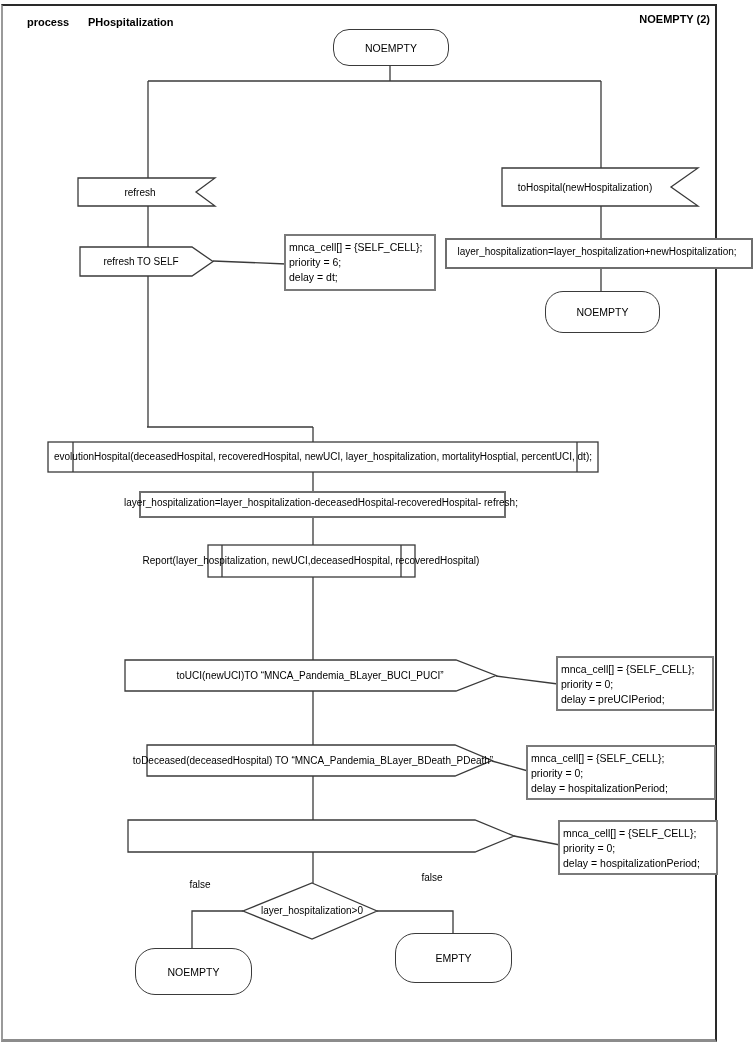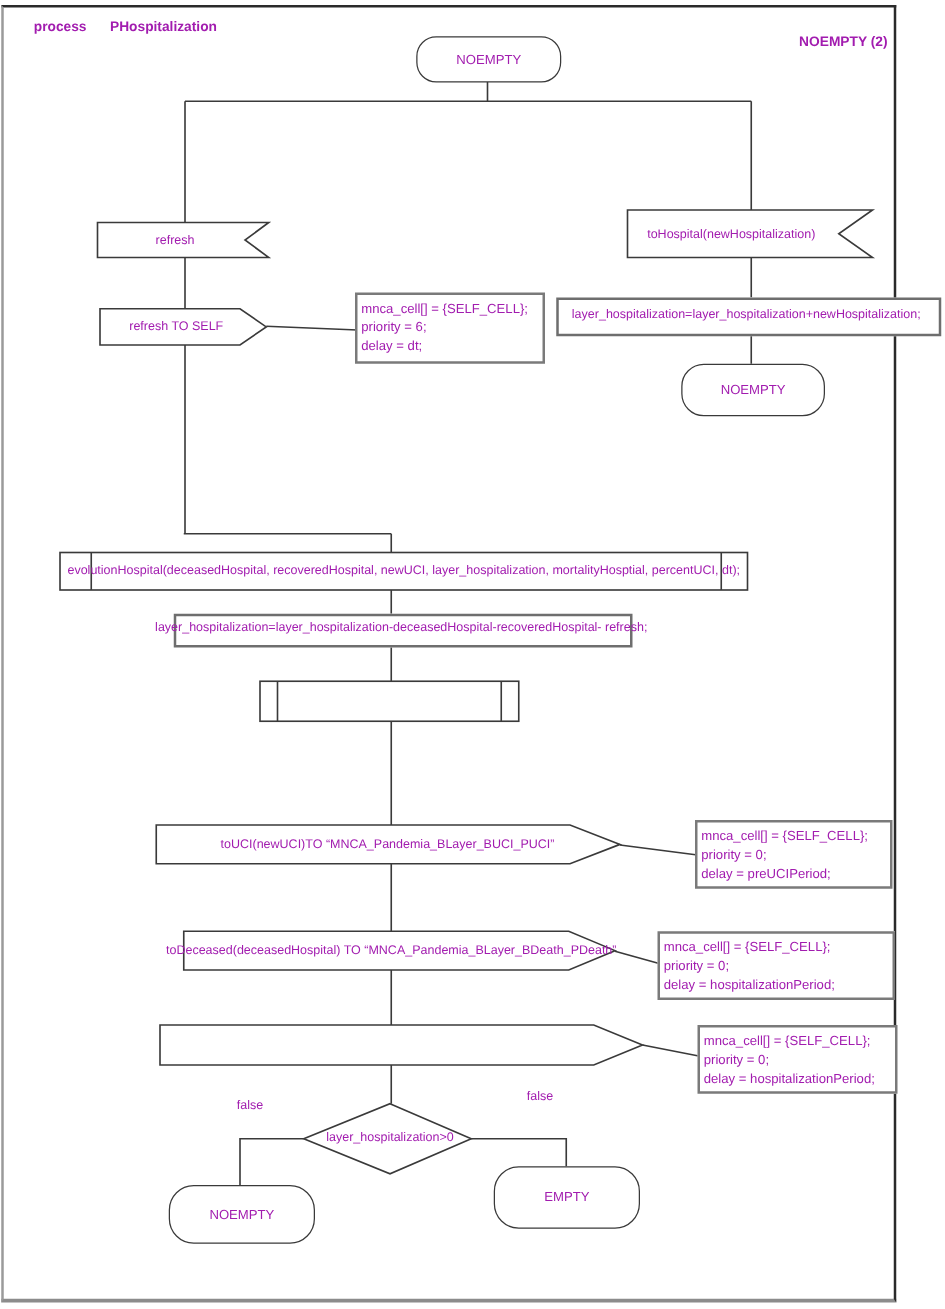--- a/index.html
+++ b/index.html
@@ -1,17 +1,17 @@
 <!DOCTYPE html>
 <html><head>
 <meta charset="utf-8">
 <style>
   html,body{margin:0;padding:0;background:#fff;}
   .page{position:relative;width:756px;height:1047px;background:#fff;
-        font-family:"Liberation Sans",sans-serif;color:#a21caf;overflow:hidden;}
+        font-family:"Liberation Sans",sans-serif;color:#000000;overflow:hidden;}
   .page-border{position:absolute;left:1px;top:4px;width:712px;height:1033px;
         background:#fff;border-top:2px solid #2a2a2a;border-right:2px solid #2a2a2a;
         border-left:2px solid #9a9a9a;border-bottom:3px solid #8c8c8c;}
   svg.wires{position:absolute;left:0;top:0;}
   .hdr{position:absolute;font-size:11px;font-weight:bold;white-space:nowrap;}
   .clabel{position:absolute;transform:translateX(-50%);white-space:nowrap;
         font-size:10px;line-height:13px;text-align:left;}
   .term{position:absolute;background:#fff;border:1.4px solid #3a3a3a;
         display:flex;align-items:center;justify-content:center;
         font-size:10.5px;white-space:nowrap;}
@@ -63,36 +63,37 @@
       <line x1="73" y1="442" x2="73" y2="472"></line>
       <line x1="577" y1="442" x2="577" y2="472"></line>
       <rect x="208" y="545" width="207" height="32"></rect>
       <line x1="222" y1="545" x2="222" y2="577"></line>
       <line x1="401" y1="545" x2="401" y2="577"></line>
     </g>
   </svg>
 
   <div class="hdr" style="left:27px;top:16px">process</div>
   <div class="hdr" style="left:88px;top:16px">PHospitalization</div>
-  <div class="hdr" style="right:46px;top:28px">NOEMPTY (2)</div>
+  <div class="hdr" style="right:46px;top:13px">NOEMPTY (2)</div>
 
   <div class="term" style="left:333px;top:29px;width:114px;height:35px;border-radius:16px">NOEMPTY</div>
   <div class="term" style="left:545px;top:291px;width:113px;height:40px;border-radius:18px">NOEMPTY</div>
   <div class="term" style="left:135px;top:948px;width:115px;height:45px;border-radius:20px">NOEMPTY</div>
   <div class="term" style="left:395px;top:933px;width:115px;height:48px;border-radius:20px">EMPTY</div>
 
   <div class="rectnode" style="left:445px;top:238px;width:304px;height:27px"></div>
   <div class="rectnode" style="left:139px;top:491px;width:363px;height:23px"></div>
 
   <div class="clabel" style="left:140px;top:186px">refresh</div>
   <div class="clabel" style="left:141px;top:255px">refresh TO SELF</div>
   <div class="clabel" style="left:585px;top:181px">toHospital(newHospitalization)</div>
   <div class="clabel" style="left:597px;top:245px">layer_hospitalization=layer_hospitalization+newHospitalization;</div>
   <div class="clabel" style="left:323px;top:450px">evolutionHospital(deceasedHospital, recoveredHospital, newUCI, layer_hospitalization, mortalityHosptial, percentUCI, dt);</div>
   <div class="clabel" style="left:321px;top:496px">layer_hospitalization=layer_hospitalization-deceasedHospital-recoveredHospital- refresh;</div>
+  <div class="clabel" style="left:311px;top:554px">Report(layer_hospitalization, newUCI,deceasedHospital, recoveredHospital)</div>
   <div class="clabel" style="left:310px;top:669px">toUCI(newUCI)TO “MNCA_Pandemia_BLayer_BUCI_PUCI”</div>
   <div class="clabel" style="left:313px;top:754px">toDeceased(deceasedHospital) TO “MNCA_Pandemia_BLayer_BDeath_PDeath”</div>
   <div class="clabel" style="left:312px;top:904px">layer_hospitalization&gt;0</div>
   <div class="clabel" style="left:200px;top:878px">false</div>
   <div class="clabel" style="left:432px;top:871px">false</div>
 
   <div class="note" style="left:284px;top:234px;width:152px;height:57px">mnca_cell[] = {SELF_CELL};
 priority = 6;
 delay = dt;</div>
   <div class="note" style="left:556px;top:656px;width:158px;height:55px">mnca_cell[] = {SELF_CELL};

